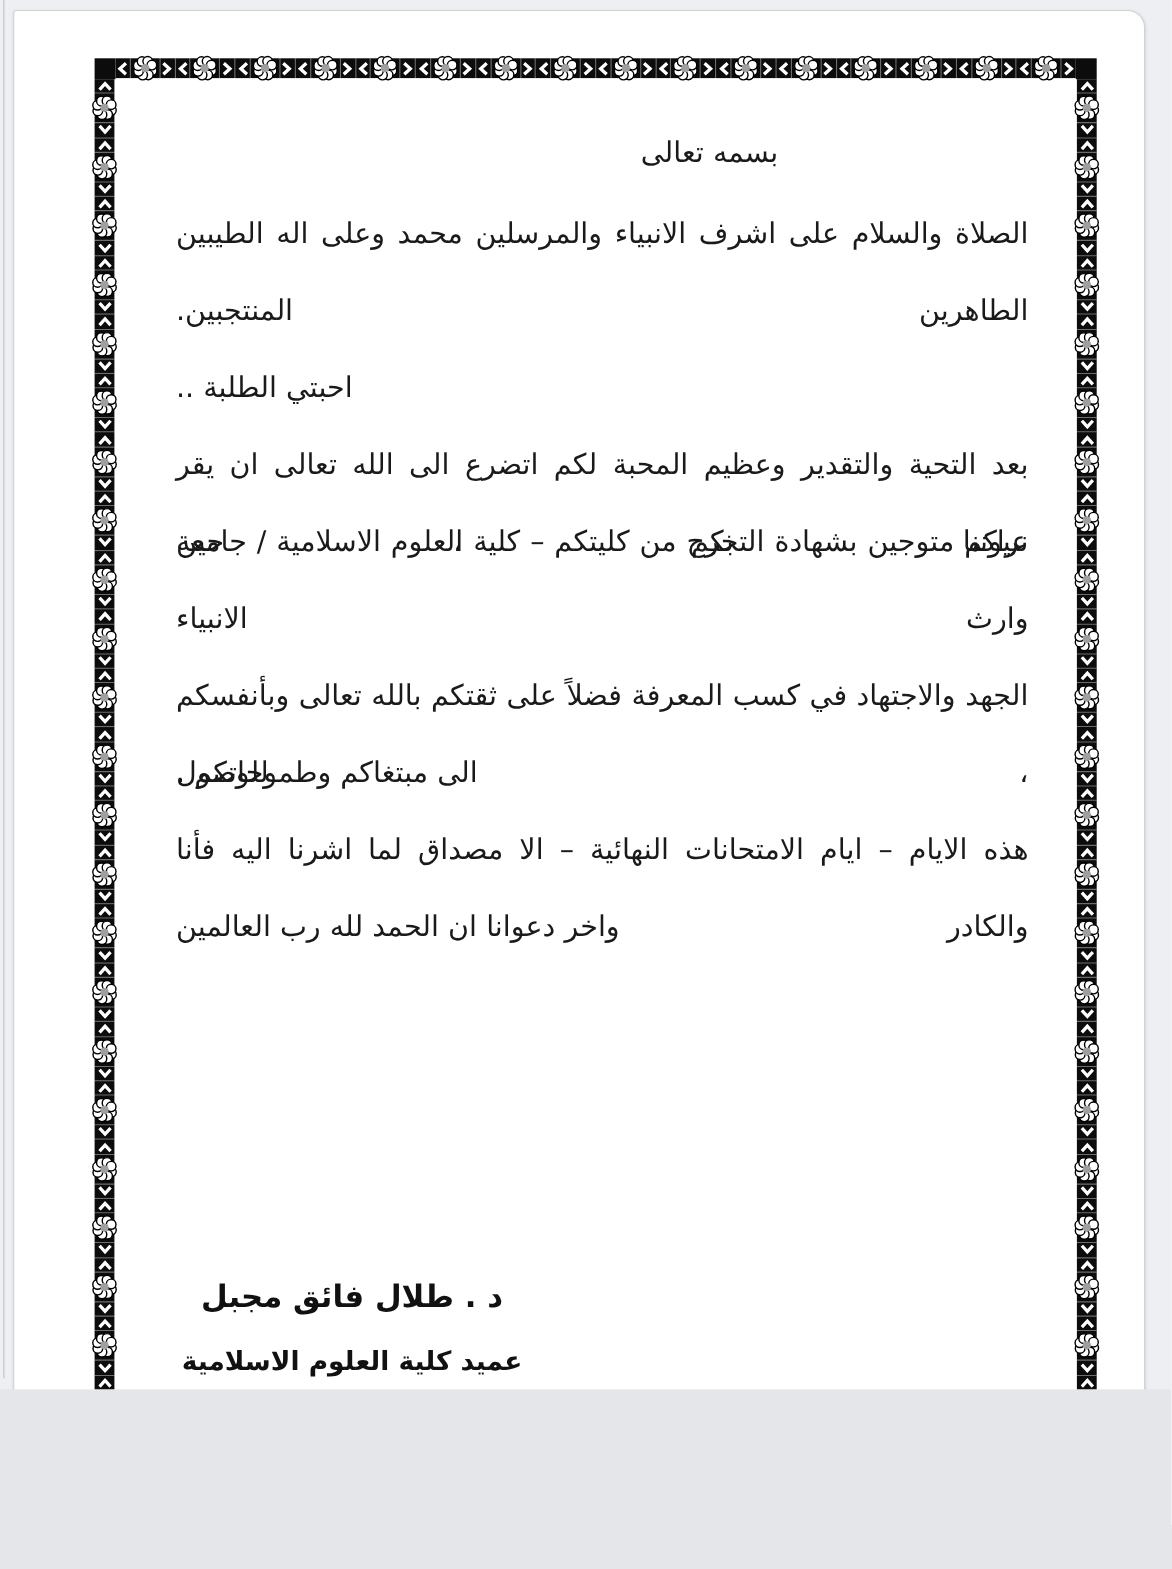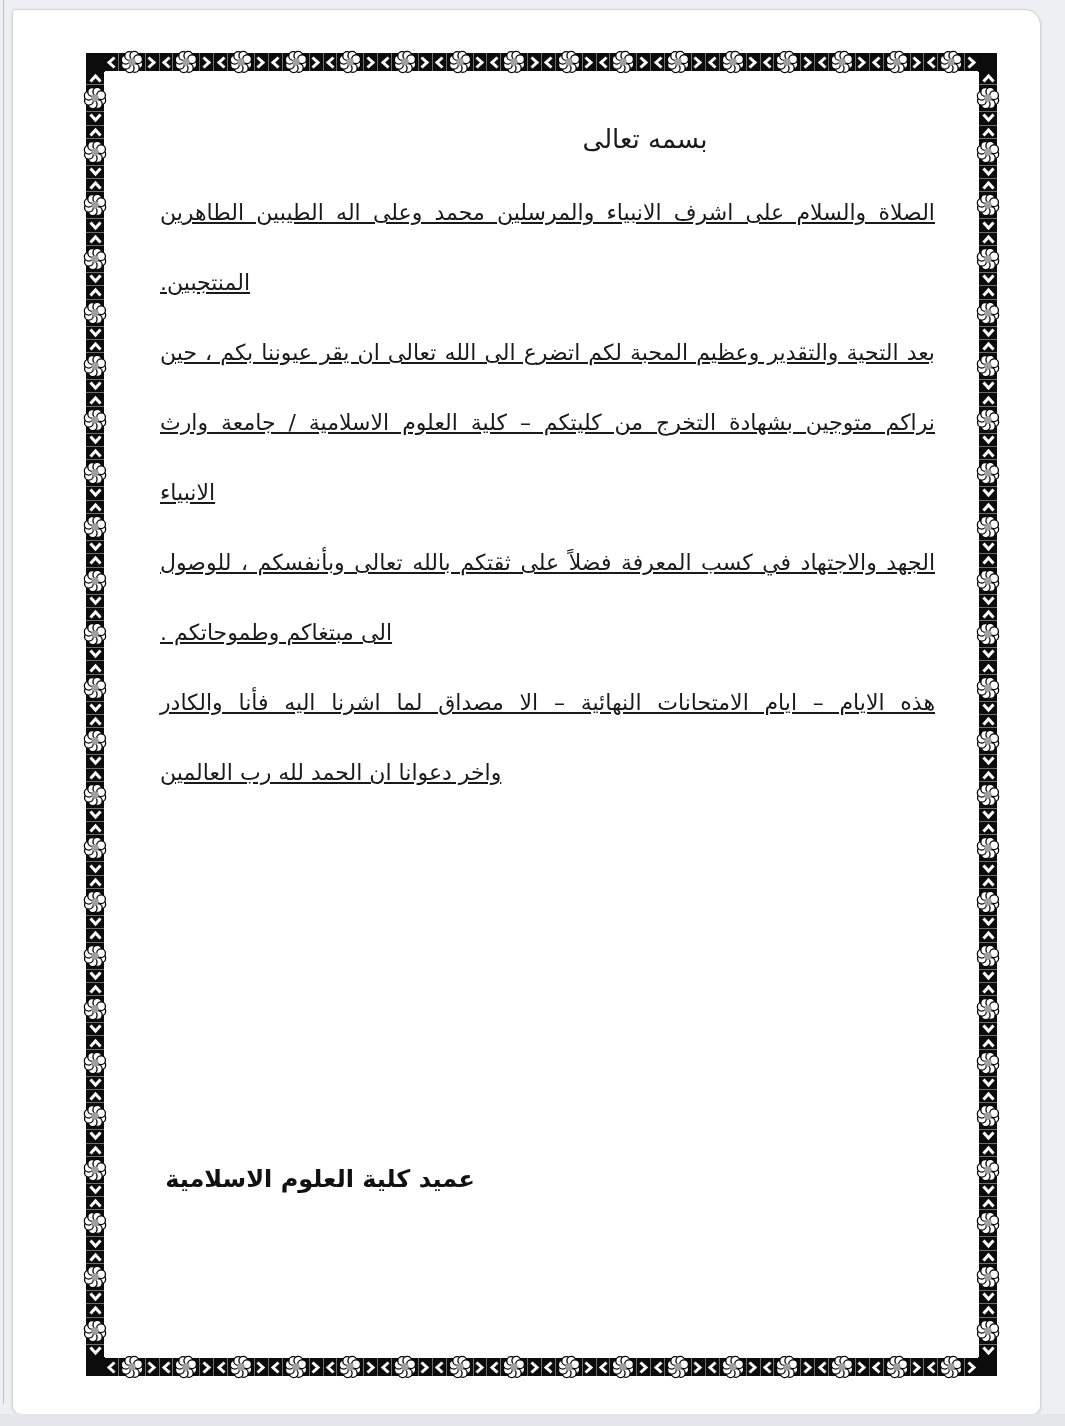--- a/index.html
+++ b/index.html
@@ -5,21 +5,21 @@
   :root{
     --canvas-bg:#edeff2;
     --page-bg:#ffffff;
     --border-black:#0c0c0c;
     --flower-center:#9f9f9f;
     --chevron-white:#ffffff;
     --text:#1a1a1a;
   }
   html,body{margin:0;padding:0;}
   body{background:#e4e6e9;font-family:"DejaVu Sans",sans-serif;}
-  .stage{position:relative;width:1065px;height:1414px;background:var(--canvas-bg);overflow:hidden;}
+  .stage{position:relative;width:1065px;height:1263px;background:var(--canvas-bg);overflow:hidden;}
   .edge-line{position:absolute;left:3px;top:0;bottom:10px;width:1px;background:#bfc1c6;}
   .page{
     position:absolute;left:12px;top:9px;width:1027px;height:1404px;
     background:var(--page-bg);
     border:1px solid #cfd2d6;
     border-radius:3px 16px 9px 9px;
     box-shadow:0 1px 3px rgba(0,0,0,.10);
   }
   
   .frame{position:absolute;left:86px;top:53px;width:911px;height:1323px;}
@@ -46,21 +46,21 @@
   .ch{flex:none;display:block;}
   
   .basmala{
     position:absolute;left:545px;top:116px;width:200px;
     direction:rtl;text-align:center;
     font-size:26px;line-height:46px;color:var(--text);
   }
   .content{
     position:absolute;left:160px;top:178px;width:775px;
     direction:rtl;color:var(--text);
-    font-size:22px;line-height:70px;text-decoration:underline;
+    font-size:26px;line-height:70px;
   }
   .line{height:70px;}
   .line.j{text-align:justify;text-align-last:justify;-moz-text-align-last:justify;}
   .line.r{text-align:left;}
   .line.c{text-align:left;}
   .signature{
     position:absolute;left:150px;top:1150px;width:340px;
     direction:rtl;text-align:center;color:#111;font-weight:bold;
   }
   .sig-name{font-size:28px;line-height:58px;}
@@ -2087,25 +2087,27 @@
           </span>
         </span>
       </div>
   </div>
 
   <div class="basmala" lang="ar" dir="rtl">بسمه تعالى</div>
 
   <div class="content" id="doc-lines" lang="ar" dir="rtl">
       <div class="line j">الصلاة والسلام على اشرف الانبياء والمرسلين محمد وعلى اله الطيبين الطاهرين</div>
       <div class="line r">المنتجبين.</div>
+      <div class="line r">احبتي الطلبة ..</div>
       <div class="line j">بعد التحية والتقدير وعظيم المحبة لكم اتضرع الى الله تعالى ان يقر عيوننا بكم ، حين</div>
       <div class="line j">نراكم متوجين بشهادة التخرج من كليتكم – كلية العلوم الاسلامية / جامعة وارث</div>
       <div class="line r">الانبياء</div>
       <div class="line j">الجهد والاجتهاد في كسب المعرفة فضلاً على ثقتكم بالله تعالى وبأنفسكم ، للوصول</div>
       <div class="line r">الى مبتغاكم وطموحاتكم .</div>
       <div class="line j">هذه الايام – ايام الامتحانات النهائية – الا مصداق لما اشرنا اليه فأنا والكادر</div>
       <div class="line c">واخر دعوانا ان الحمد لله رب العالمين</div>
     </div>
 
   <div class="signature" lang="ar" dir="rtl">
+    <div class="sig-name">د . طلال فائق مجبل</div>
     <div class="sig-role">عميد كلية العلوم الاسلامية</div>
   </div>
 </div>
 
 </body></html>

